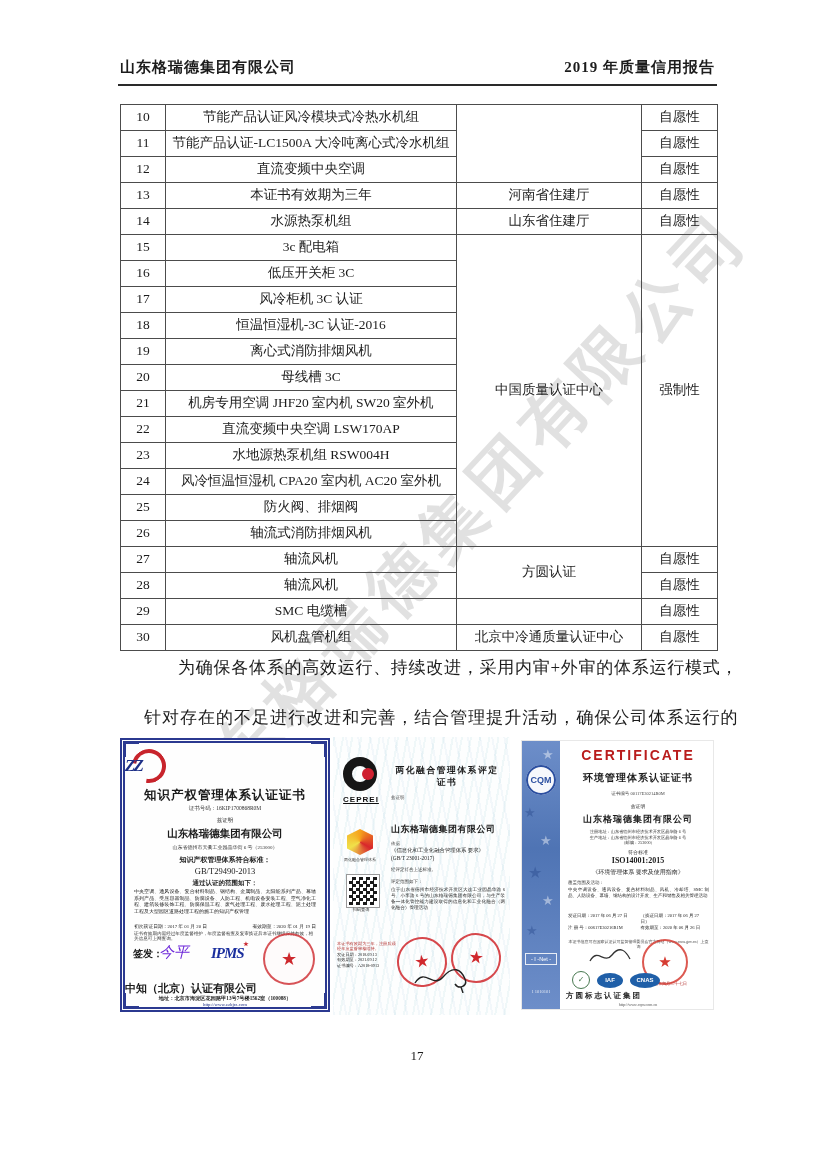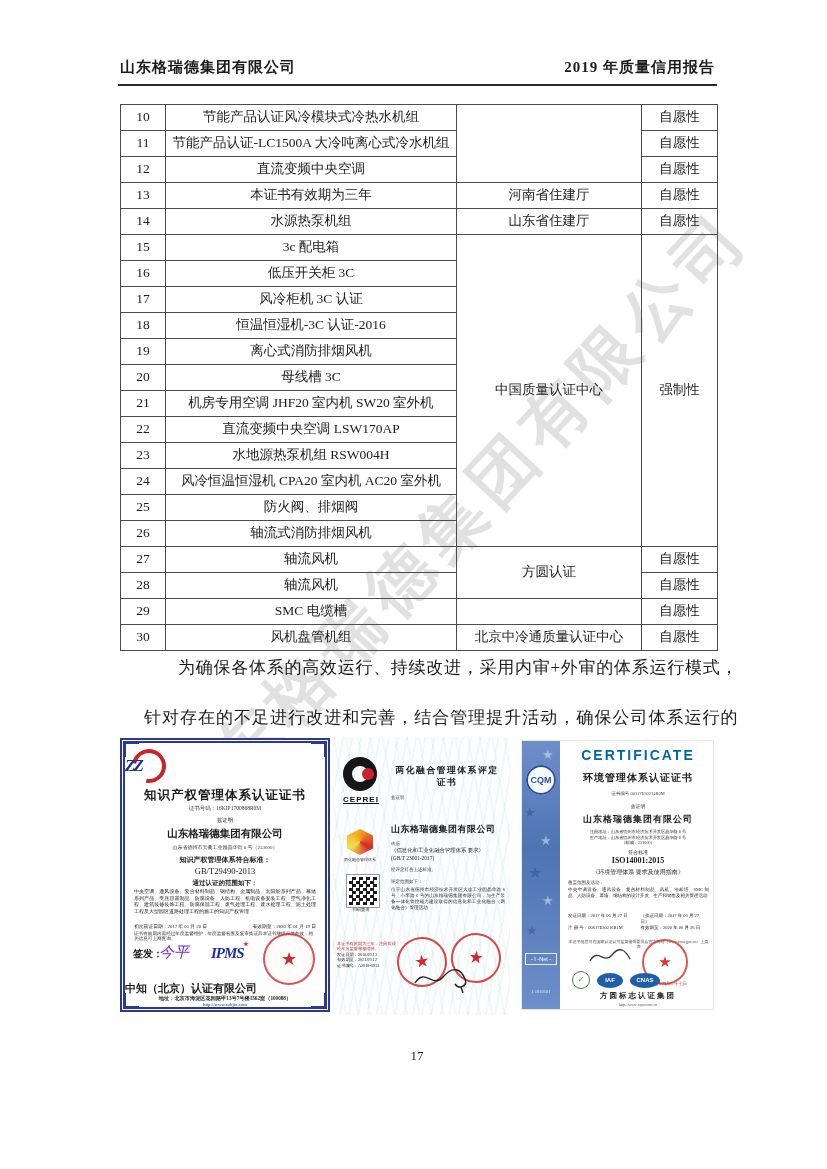--- a/index.html
+++ b/index.html
@@ -112,21 +112,21 @@
            background:linear-gradient(180deg,#6d8ec9,#4f74b4 40%,#6d8ec9);}
   .c3-band .star{position:absolute;font-size:13px;color:rgba(255,255,255,0.45);}
   .c3-band .star.dk{color:rgba(30,60,130,0.35);}
   .cqm{position:absolute;left:4px;top:24px;width:30px;height:30px;border-radius:50%;background:#f6f8fc;
        text-align:center;line-height:30px;font-size:9px;font-weight:bold;color:#2b4fa0;
        box-shadow:inset 0 0 0 2px #2b4fa0;font-family:"Liberation Sans",sans-serif;}
   .inet{position:absolute;left:3px;top:212px;width:30px;border:1px solid rgba(255,255,255,.85);
         text-align:center;font-size:5.5px;color:#fff;padding:2px 0;font-family:"Liberation Sans",sans-serif;}
   .c3-serial{position:absolute;left:3px;top:248px;width:32px;text-align:center;font-size:4.5px;color:rgba(255,255,255,.8);}
   .c3-cert{position:absolute;left:44px;top:6px;width:144px;text-align:center;font-size:14px;font-weight:bold;
-           letter-spacing:2px;color:#0369a1;font-family:"Liberation Sans",sans-serif;}
+           letter-spacing:2px;color:#b91c1c;font-family:"Liberation Sans",sans-serif;}
   .c3-title{position:absolute;left:44px;top:30px;width:144px;text-align:center;font-size:10px;font-weight:bold;letter-spacing:1px;}
   .c3-no{position:absolute;left:44px;top:50px;width:144px;text-align:center;font-size:4.5px;color:#444;}
   .c3-attest{position:absolute;left:44px;top:62px;width:144px;text-align:center;font-size:4.8px;}
   .c3-co{position:absolute;left:44px;top:72px;width:144px;text-align:center;font-size:9px;font-weight:bold;letter-spacing:1px;}
   .c3-addr{position:absolute;left:44px;top:88px;width:144px;text-align:center;font-size:4.2px;line-height:5.6px;color:#333;white-space:pre-line;}
   .c3-cl{position:absolute;left:44px;top:108px;width:144px;text-align:center;font-size:5px;color:#333;}
   .c3-iso{position:absolute;left:44px;top:115px;width:144px;text-align:center;font-size:8px;font-weight:bold;}
   .c3-stdname{position:absolute;left:44px;top:127px;width:144px;text-align:center;font-size:6px;}
   .c3-scl{position:absolute;left:46px;top:139px;width:142px;font-size:4.5px;color:#333;}
   .c3-scope{position:absolute;left:46px;right:4px;top:146px;font-size:4.5px;line-height:5.8px;text-align:justify;}
@@ -137,21 +137,21 @@
   .c3-seal{position:absolute;left:120px;top:198px;width:42px;height:42px;border:2px solid rgba(214,60,50,.85);
            border-radius:50%;color:#d63c32;text-align:center;line-height:42px;font-size:15px;}
   .c3-sealdate{position:absolute;left:112px;top:240px;width:60px;font-size:4.2px;color:#b43230;text-align:center;}
   .c3-logos{position:absolute;left:50px;top:230px;width:120px;height:18px;display:flex;gap:7px;align-items:center;}
   .mark-circ{width:16px;height:16px;border:1.5px solid #4a7a52;border-radius:50%;color:#4a7a52;
              font-size:8px;text-align:center;line-height:15px;}
   .oval{background:#1f5fa8;color:#fff;border-radius:50%;font-size:6px;font-weight:bold;
         text-align:center;font-family:"Liberation Sans",sans-serif;}
   .oval.iaf{width:26px;height:15px;line-height:15px;}
   .oval.cnas{width:30px;height:15px;line-height:15px;}
-  .c3-issuer{position:absolute;left:44px;top:250px;width:144px;text-align:center;font-size:7.5px;
+  .c3-issuer{position:absolute;left:44px;top:250px;width:144px;font-size:7.5px;
              font-weight:bold;letter-spacing:2px;color:#2a2a2a;}
   .c3-url{position:absolute;left:44px;top:261px;width:144px;text-align:center;font-size:4px;color:#555;}
 
   
   .pageno{position:absolute;left:120px;top:1048px;width:594px;text-align:center;font-size:13px;z-index:1;}
 </style>
 </head>
 <body>
 
 <div class="page">

